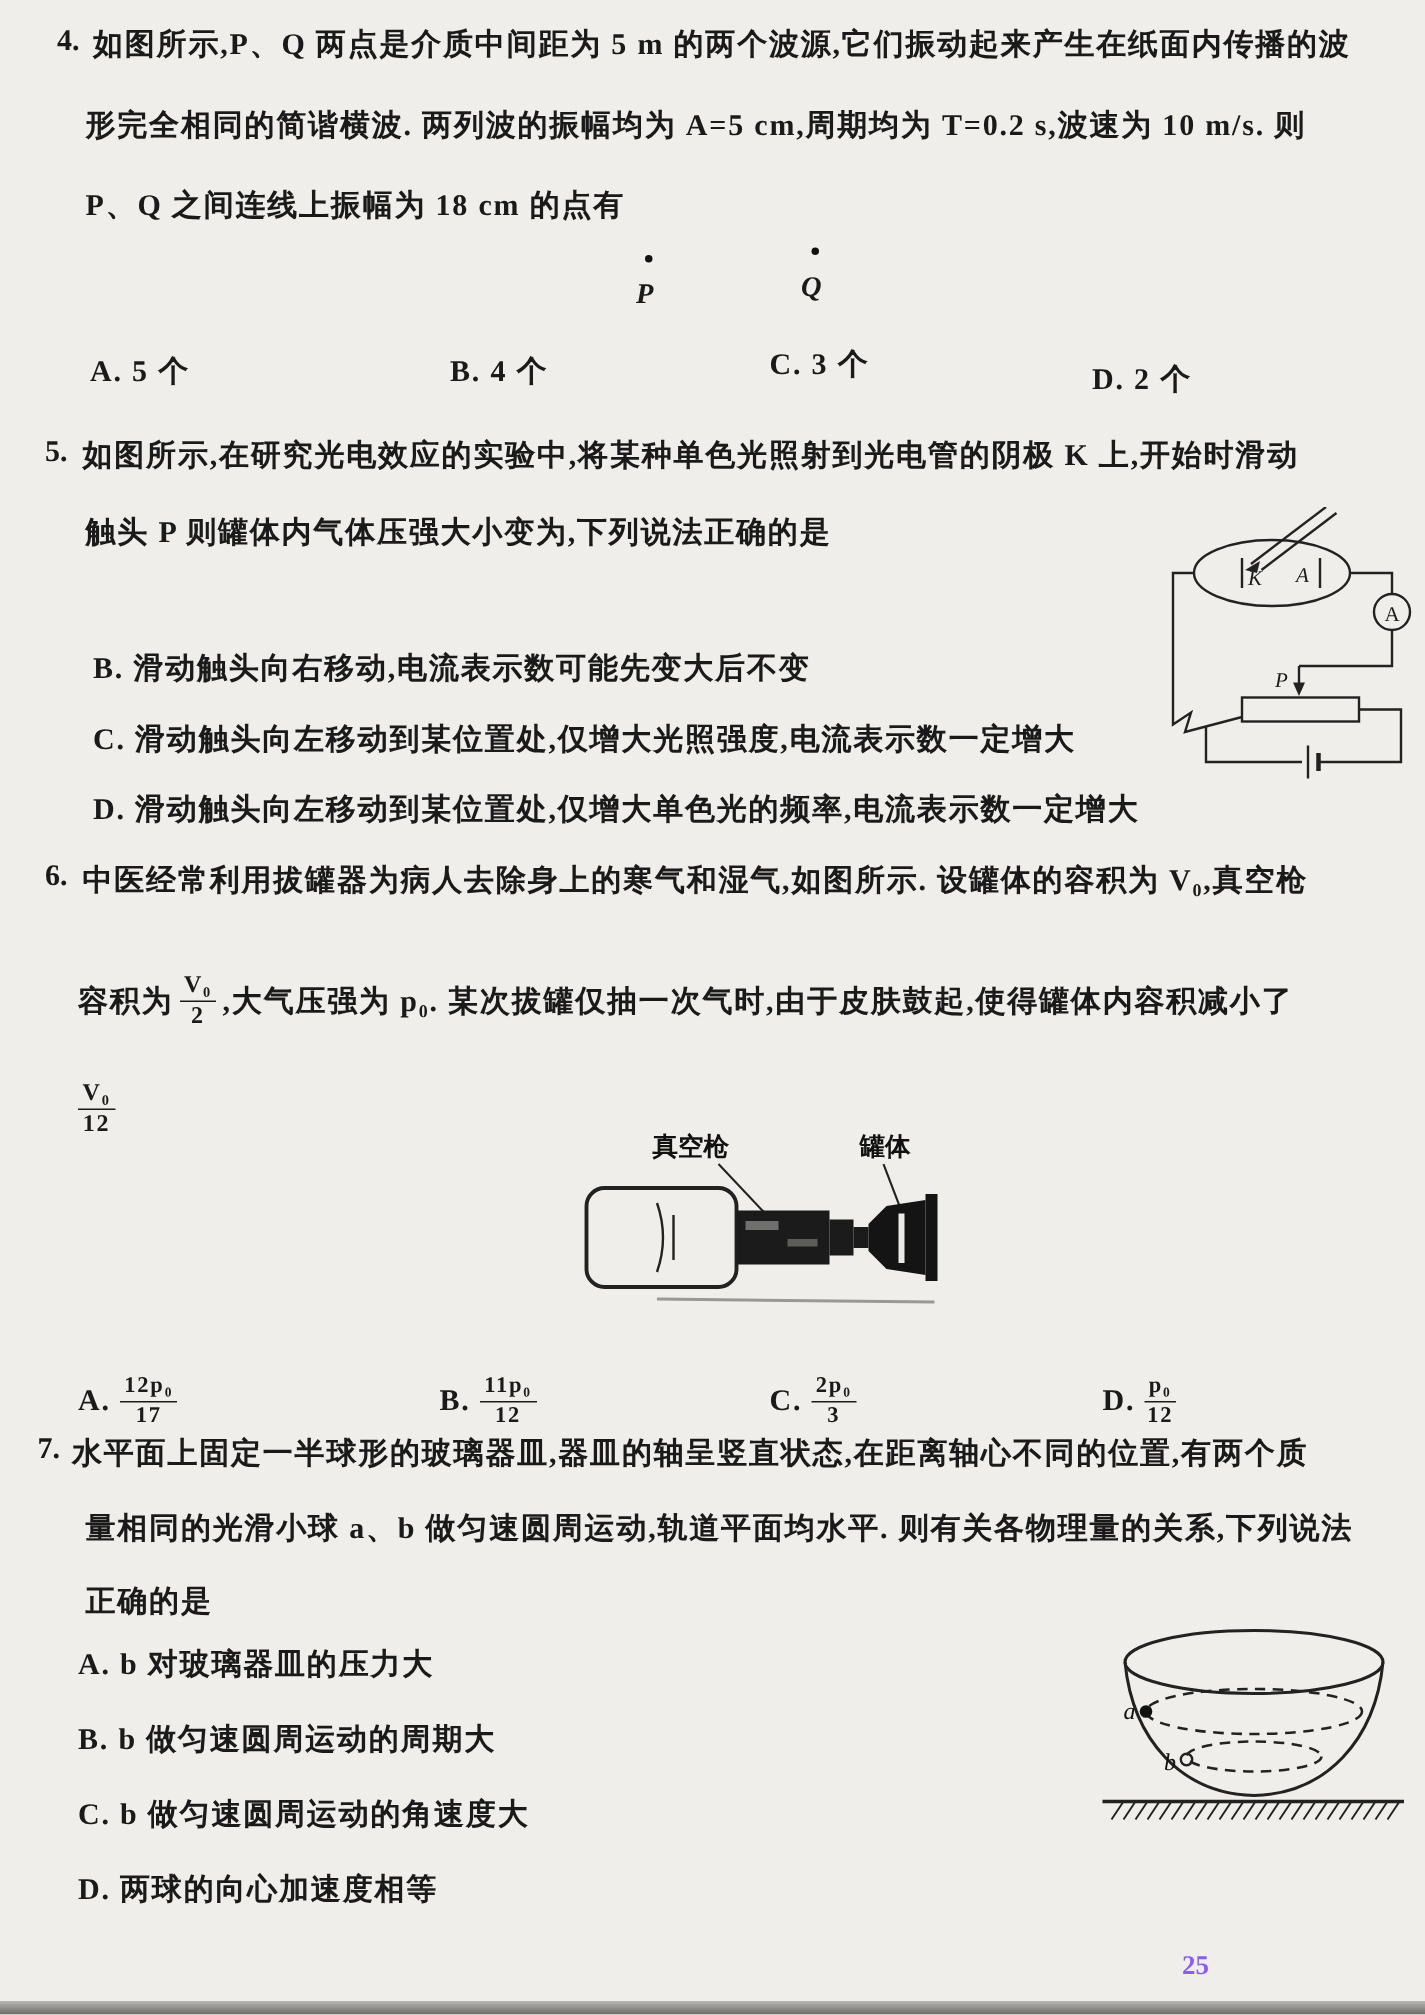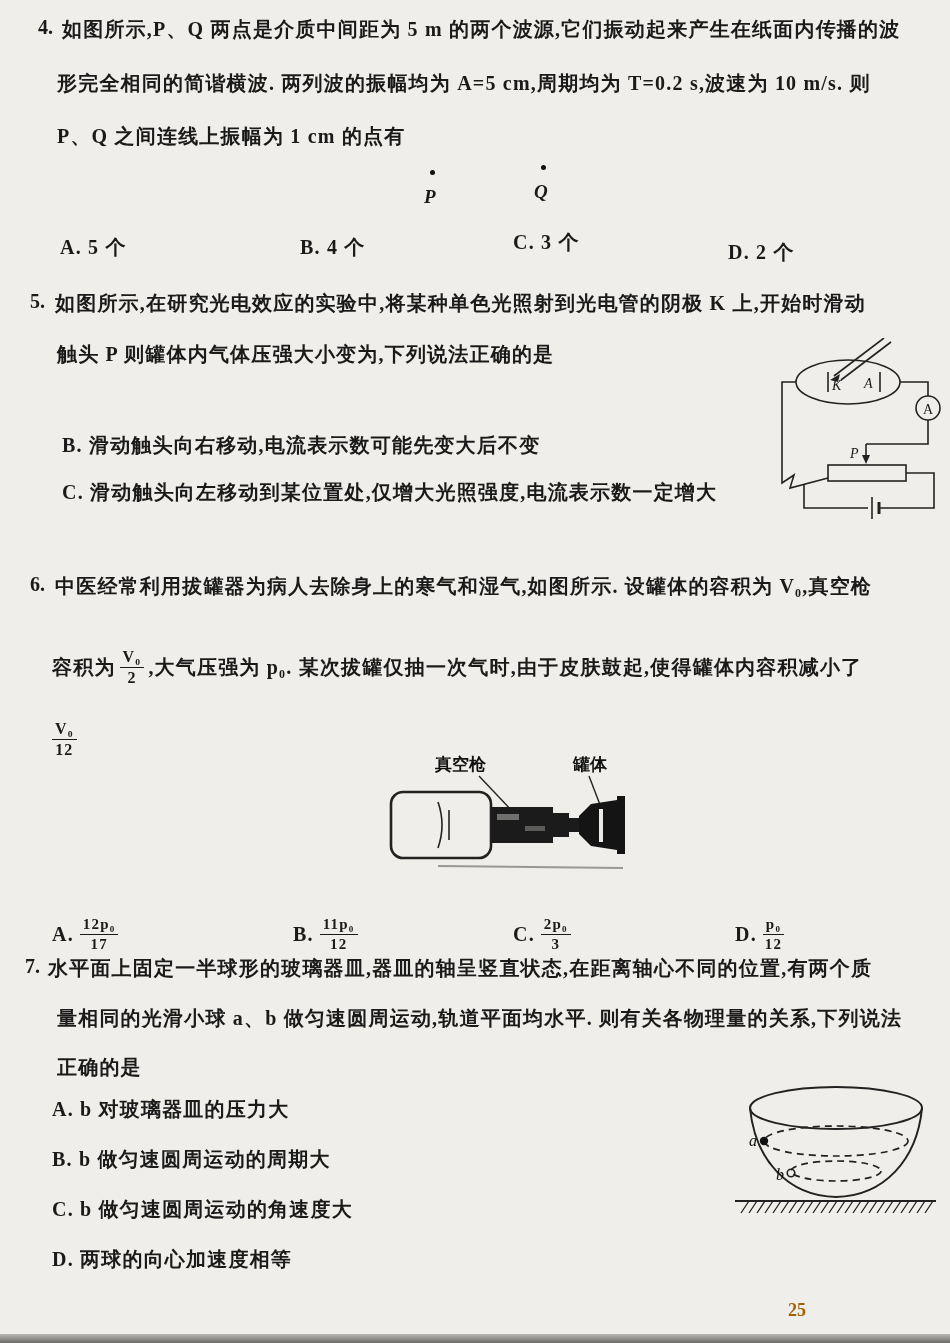--- a/index.html
+++ b/index.html
@@ -17,52 +17,53 @@
   .frac{display:inline-flex;flex-direction:column;align-items:center;margin:0 4px;
         font-size:16px;font-weight:700;line-height:1.15;vertical-align:middle;}
   .frac .fnum{display:block;border-bottom:1.6px solid #1a1a1a;padding:0 3px 1px;}
   .frac .fden{display:block;padding-top:1px;}
   .opt .frac{font-size:15px;margin-left:6px;}
   .fig{position:absolute;}
   .pq-dot{position:absolute;width:5px;height:5px;border-radius:50%;background:#111;}
   .pq-label{position:absolute;font-style:italic;font-size:19px;font-weight:700;}
   svg text{font-family:"Liberation Serif","DejaVu Serif",serif;}
   .footer{position:absolute;font-size:19px;font-weight:700;letter-spacing:1px;white-space:nowrap;}
-  .page-code{position:absolute;font-size:18px;font-weight:600;color:#a16207;}
+  .page-code{position:absolute;font-size:18px;font-weight:600;color:#8b5cf6;}
   .bottom-strip{position:absolute;left:0;bottom:0;width:950px;height:9px;
     background:linear-gradient(#b9b8b4,#6b6a66);}
 </style>
 </head>
 <body>
 
 <div id="page">
 
   <div class="qnum" style="left:38px;top:16px">4.</div>
   <div class="tl" style="left:62px;top:16px">如图所示,P、Q 两点是介质中间距为 5 m 的两个波源,它们振动起来产生在纸面内传播的波</div>
   <div class="tl" style="left:57px;top:70px">形完全相同的简谐横波. 两列波的振幅均为 A=5 cm,周期均为 T=0.2 s,波速为 10 m/s. 则</div>
-  <div class="tl" style="left:57px;top:123px">P、Q 之间连线上振幅为 1 cm 的点有</div>
+  <div class="tl" style="left:57px;top:123px">P、Q 之间连线上振幅为 18 cm 的点有</div>
 
   <div class="fig" style="left:418px;top:158px;width:170px;height:62px">
     <span class="pq-dot" style="left:12px;top:12px"></span>
     <span class="pq-label" style="left:6px;top:28px">P</span>
     <span class="pq-dot" style="left:123px;top:7px"></span>
     <span class="pq-label" style="left:116px;top:23px">Q</span>
   </div>
 
   <div class="opt" style="left:60px;top:234px">A. 5 个</div>
   <div class="opt" style="left:300px;top:234px">B. 4 个</div>
   <div class="opt" style="left:513px;top:229px">C. 3 个</div>
   <div class="opt" style="left:728px;top:239px">D. 2 个</div>
 
   <div class="qnum" style="left:30px;top:290px">5.</div>
   <div class="tl" style="left:55px;top:290px">如图所示,在研究光电效应的实验中,将某种单色光照射到光电管的阴极 K 上,开始时滑动</div>
   <div class="tl" style="left:57px;top:341px">触头 P 则罐体内气体压强大小变为,下列说法正确的是</div>
 
   <div class="opt" style="left:62px;top:432px">B. 滑动触头向右移动,电流表示数可能先变大后不变</div>
   <div class="opt" style="left:62px;top:479px">C. 滑动触头向左移动到某位置处,仅增大光照强度,电流表示数一定增大</div>
+  <div class="opt" style="left:62px;top:526px">D. 滑动触头向左移动到某位置处,仅增大单色光的频率,电流表示数一定增大</div>
 
   <div class="fig" style="left:776px;top:338px;width:172px;height:182px">
     <svg width="172" height="182" viewBox="0 0 172 182" fill="none" stroke="#222" stroke-width="1.6">
 
       <ellipse cx="72" cy="44" rx="52" ry="22"></ellipse>
       <line x1="52" y1="34" x2="52" y2="54"></line>
       <line x1="104" y1="34" x2="104" y2="54"></line>
       <text x="56" y="52" font-size="14" font-style="italic" fill="#1a1a1a" stroke="none">K</text>
       <text x="88" y="50" font-size="14" font-style="italic" fill="#1a1a1a" stroke="none">A</text>
 

